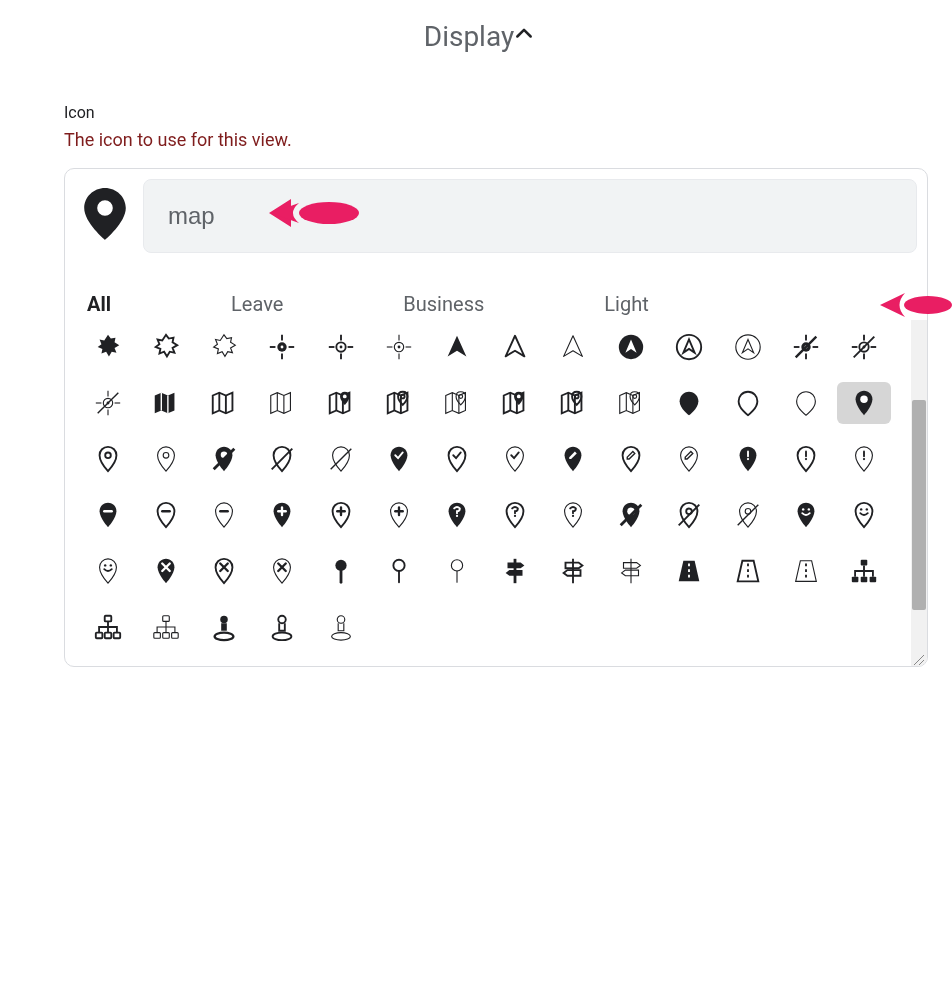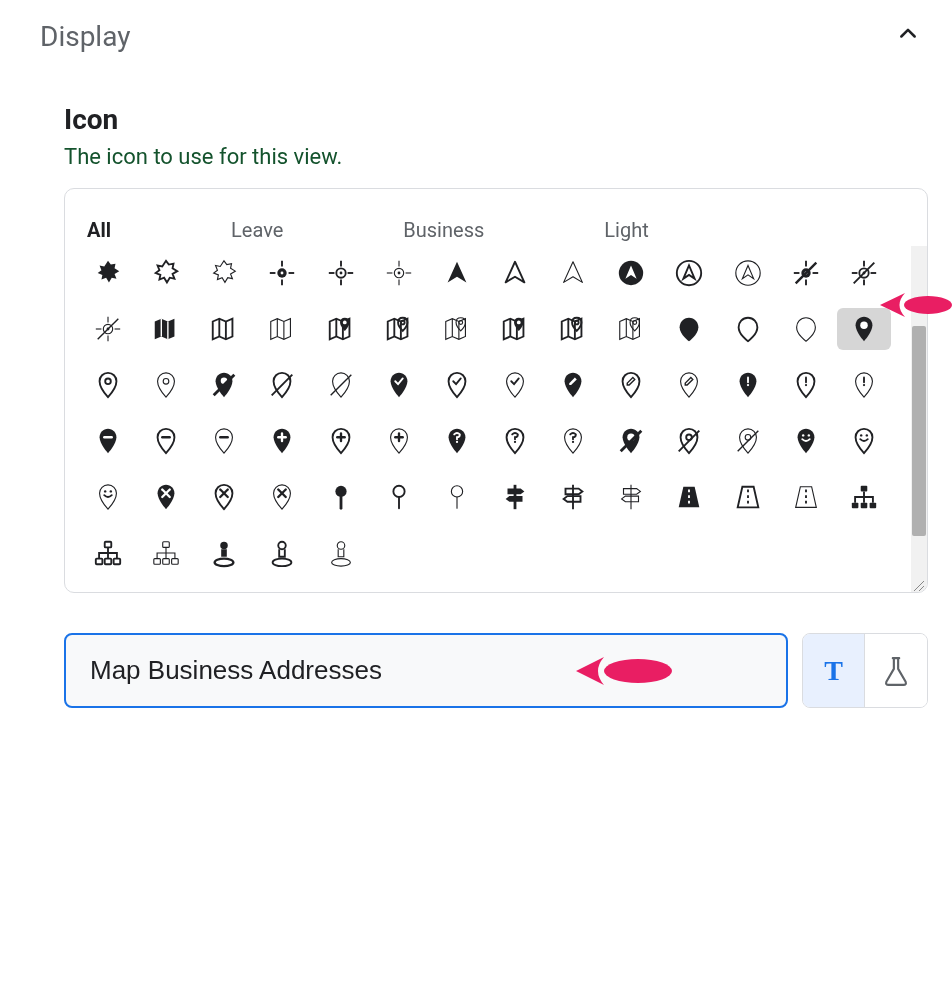--- a/index.html
+++ b/index.html
@@ -9,47 +9,47 @@
     padding: 0;
     background: #fff;
     color: #202124;
     width: 952px;
   }
   .container {
     padding: 20px 24px 24px 40px;
   }
   .section-header {
     display: flex;
-    justify-content: space-between;
+    justify-content: center;
     align-items: center;
     margin-bottom: 50px;
   }
   .section-title {
     font-size: 28px;
     font-weight: 400;
     color: #5f6368;
   }
   .chevron {
     font-size: 20px;
     padding-right: 10px;
     color: #202124;
     cursor: pointer;
   }
   .field-group {
     padding-left: 24px;
     margin-bottom: 40px;
   }
   .field-title {
-    font-size: 28px;
-    font-weight: 700;
+    font-size: 16px;
+    font-weight: 400;
     margin-bottom: 4px;
   }
   .field-desc {
-    font-size: 22px;
-    color: #14532d;
+    font-size: 18px;
+    color: #7f1d1d;
     margin-bottom: 14px;
     max-width: 420px;
     line-height: 1.55;
   }
   .icon-panel {
     border: 1px solid #dadce0;
     border-radius: 10px;
     background: #fff;
     position: relative;
     overflow: hidden;
@@ -188,20 +188,34 @@
           <path d="M4 15 L12 7 L20 15" stroke="#202124" stroke-width="3" fill="none" stroke-linecap="round" stroke-linejoin="round"></path>
         </svg>
     </div>
   </div>
 
   <div class="field-group">
     <div class="field-title">Icon</div>
     <div class="field-desc">The icon to use for this view.</div>
 
     <div class="icon-panel pos-rel">
+      <div class="search-row">
+        <span class="preview-icon">
+          <svg width="44" height="52" viewBox="0 0 24 30">
+              <path d="M12 0 C5.4 0 0 5.2 0 11.6 C0 20 12 30 12 30 C12 30 24 20 24 11.6 C24 5.2 18.6 0 12 0 Z M12 16 A4.5 4.5 0 1 1 12 7 A4.5 4.5 0 0 1 12 16 Z" fill="#202124"></path>
+            </svg>
+        </span>
+        <input class="search-input" value="map" style="">
+
+        <svg class="annotation-arrow" style="left:204px; top:22px;" width="90" height="44" viewBox="0 0 90 44">
+          <path d="M90 22 L22 22 L22 8 L0 22 L22 36 L22 22" fill="#e91e63"></path>
+          <path d="M30 12 L2 22 L30 32 Q18 22 30 12 Z" fill="#e91e63"></path>
+          <ellipse cx="60" cy="22" rx="30" ry="11" fill="#e91e63"></ellipse>
+        </svg>
+      </div>
 
       <div class="tabs">
         <div class="tab active">All</div>
         <div class="tab">Leave</div>
         <div class="tab">Business</div>
         <div class="tab">Light</div>
       </div>
 
       <div class="icon-scroll">
         <div class="icons-grid" id="icons-grid">
@@ -745,30 +759,14 @@
     </div>
 
     <svg class="annotation-arrow" style="left:880px; top:287px;" width="70" height="36" viewBox="0 0 70 36">
       <path d="M25 6 L0 18 L25 30 Q14 18 25 6 Z" fill="#e91e63"></path>
       <ellipse cx="48" cy="18" rx="24" ry="9" fill="#e91e63"></ellipse>
     </svg>
   </div>
 
   <div class="field-group" style="margin-bottom:10px;">
 
-    <div class="displayname-row pos-rel">
-      <input class="display-input" value="Map Business Addresses" style="">
-      <div class="mode-toggle">
-        <div class="mode-btn text">T</div>
-        <div class="mode-btn formula">
-          <svg width="26" height="30" viewBox="0 0 24 28">
-            <path d="M9 2 L15 2 M10 2 L10 12 L3 24 Q2 27 5 27 L19 27 Q22 27 21 24 L14 12 L14 2" stroke="#5f6368" stroke-width="2" fill="none" stroke-linecap="round" stroke-linejoin="round"></path>
-          </svg>
-        </div>
-      </div>
-
-      <svg class="annotation-arrow" style="left:510px; top:16px;" width="100" height="44" viewBox="0 0 100 44">
-        <path d="M30 8 L2 22 L30 36 Q18 22 30 8 Z" fill="#e91e63"></path>
-        <ellipse cx="64" cy="22" rx="34" ry="12" fill="#e91e63"></ellipse>
-      </svg>
-    </div>
   </div>
 </div>
 
 </body></html>

